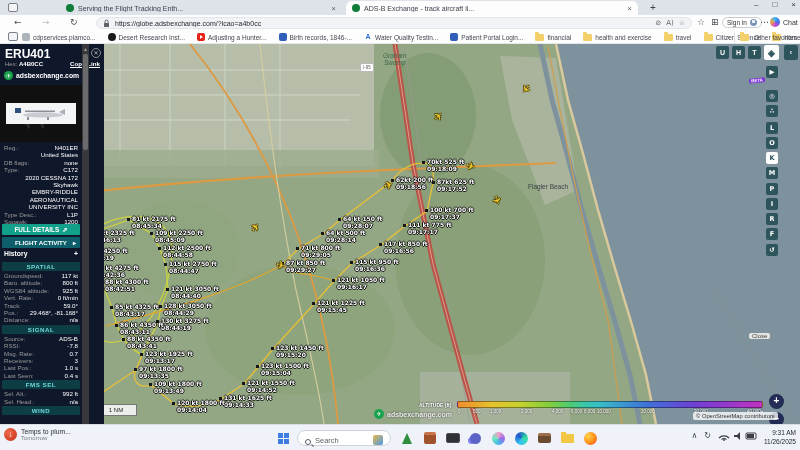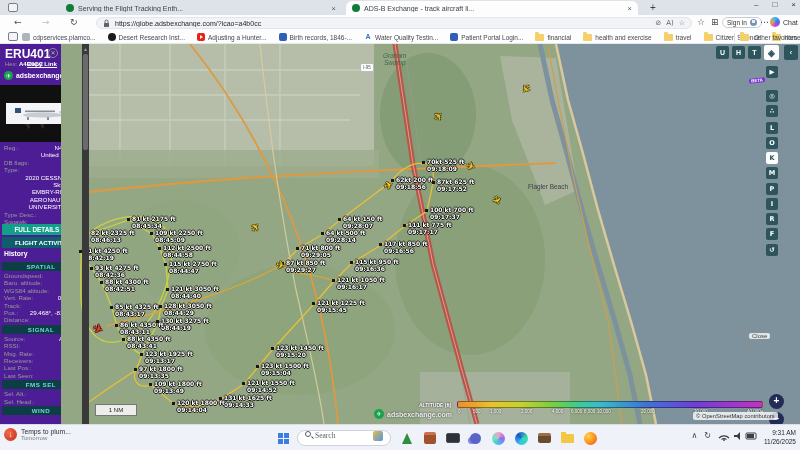--- a/index.html
+++ b/index.html
@@ -35,21 +35,21 @@
   .bmic.youtube { background:#e62117; position:relative; }
   .bmic.youtube::after { content:""; position:absolute; left:3px; top:2px; border-left:3px solid #fff; border-top:2px solid transparent; border-bottom:2px solid transparent; }
   .bmic.site-blue { background:#2f5fb8; }
   .bmic.site-blue-a { background:#fff; color:#2f6fd8; font-size:7px; font-weight:bold; line-height:8px; text-align:center; }
   .bmic.folder { width:9px; height:7px; background:#f4d06a; border-radius:1px; position:relative; }
   .bmic.folder::before { content:""; position:absolute; left:0; top:-2px; width:4px; height:2px; background:#f4d06a; border-radius:1px 1px 0 0; }
   .bm-right { position:absolute; right:3px; top:0; height:14px; display:flex; align-items:center; gap:5px; font-size:6.5px; color:#44484e; }
   .bm-sep { width:1px; height:9px; background:#d8dce2; }
 
   
-  .sidebar { position:absolute; left:0; top:44px; width:61px; height:380px; background:#4c1d95; z-index:4; color:#ddd; overflow:hidden; }
+  .sidebar { position:absolute; left:0; top:44px; width:104px; height:380px; background:#0f172a; z-index:4; color:#ddd; overflow:hidden; }
   .sb-title { position:absolute; left:5px; top:3px; font-size:12px; font-weight:bold; color:#fff; }
   .sb-close { position:absolute; right:3px; top:4px; width:10px; height:10px; border:1px solid #8a8a8a; border-radius:50%; color:#bbb; font-size:6px; text-align:center; line-height:9px; }
   .sb-hex { position:absolute; left:5px; top:17px; font-size:6px; color:#9a9a9a; }
   .sb-hex b { color:#fff; }
   .sb-copy { position:absolute; right:4px; top:16px; font-size:6.2px; font-weight:bold; color:#fff; text-decoration:underline; }
   .sb-brand { position:absolute; left:4px; top:27px; display:flex; align-items:center; gap:3px; }
   .sb-brand .dot { width:9px; height:9px; border-radius:50%; background:#18a24b; color:#fff; font-size:6px; text-align:center; line-height:9px; font-family:"DejaVu Sans",sans-serif; }
   .sb-brand .txt { font-size:6.8px; font-weight:bold; color:#fff; }
   .sb-photo-wrap { position:absolute; left:0; top:41px; width:82px; height:57px; background:#101010; overflow:hidden; }
   .sb-sil { position:absolute; left:18px; top:4px; font-size:44px; color:#2b2b2b; font-family:"DejaVu Sans",sans-serif; transform:rotate(-45deg); }
@@ -99,21 +99,21 @@
 
   
   .taskbar { position:absolute; left:0; top:424px; width:800px; height:26px; background:#eff3f9; border-top:1px solid #d9dee5; z-index:6; }
   .widget { position:absolute; left:4px; top:3px; display:flex; align-items:center; gap:4px; }
   .widget .ic { width:13px; height:13px; border-radius:50%; background:radial-gradient(circle at 35% 35%,#f06a4a,#c52c1a); color:#fff; font-size:8px; text-align:center; line-height:13px; }
   .widget .t1 { font-size:6.8px; color:#2a2e34; }
   .widget .t2 { font-size:6px; color:#7a8088; }
   .centericons { position:absolute; left:278px; top:3px; height:20px; display:flex; align-items:center; gap:8px; }
   .startic { position:relative; width:11px; height:11px; }
   .startic span { position:absolute; width:5px; height:5px; background:#3b7de0; }
-  .searchpill { width:94px; height:16px; background:#fff; border:1px solid #d0d4da; border-radius:9px; display:flex; align-items:flex-start; gap:4px; padding:0 7px;font-family:Liberation Serif, serif; }
+  .searchpill { width:94px; height:16px; background:#fff; border:1px solid #d0d4da; border-radius:9px; display:flex; align-items:flex-end; gap:4px; padding:0 7px; }
   .mag { width:6px; height:6px; border:1px solid #5a5f66; border-radius:50%; position:relative; }
   .mag::after { content:""; position:absolute; left:5px; top:5px; width:3px; height:1px; background:#5a5f66; transform:rotate(45deg); }
   .searchtxt { font-size:7.5px; color:#5a5f66; flex:1; }
   .searchimg { width:10px; height:10px; border-radius:2px; background:linear-gradient(135deg,#e8b84a,#4a9ae8); }
   .tico { width:15px; height:15px; display:flex; align-items:center; justify-content:center; }
   .tree { width:0; height:0; border-left:5px solid transparent; border-right:5px solid transparent; border-bottom:11px solid #2f8f3f; }
   .store { width:12px; height:12px; border-radius:2px; background:#a0522d; border-top:3px solid #c9744a; }
   .darkapp { width:14px; height:10px; border-radius:2px; background:#2f3136; border:1px solid #4a4d52; }
   .teams { width:11px; height:11px; border-radius:50%; background:#5b63c7; box-shadow:-4px 2px 0 -2px #7d85e8; }
   .copilot { width:13px; height:13px; border-radius:50%; background:conic-gradient(#f2a0c8,#9a6ae8,#4ab8e8,#6ae8c0,#f2a0c8); }

